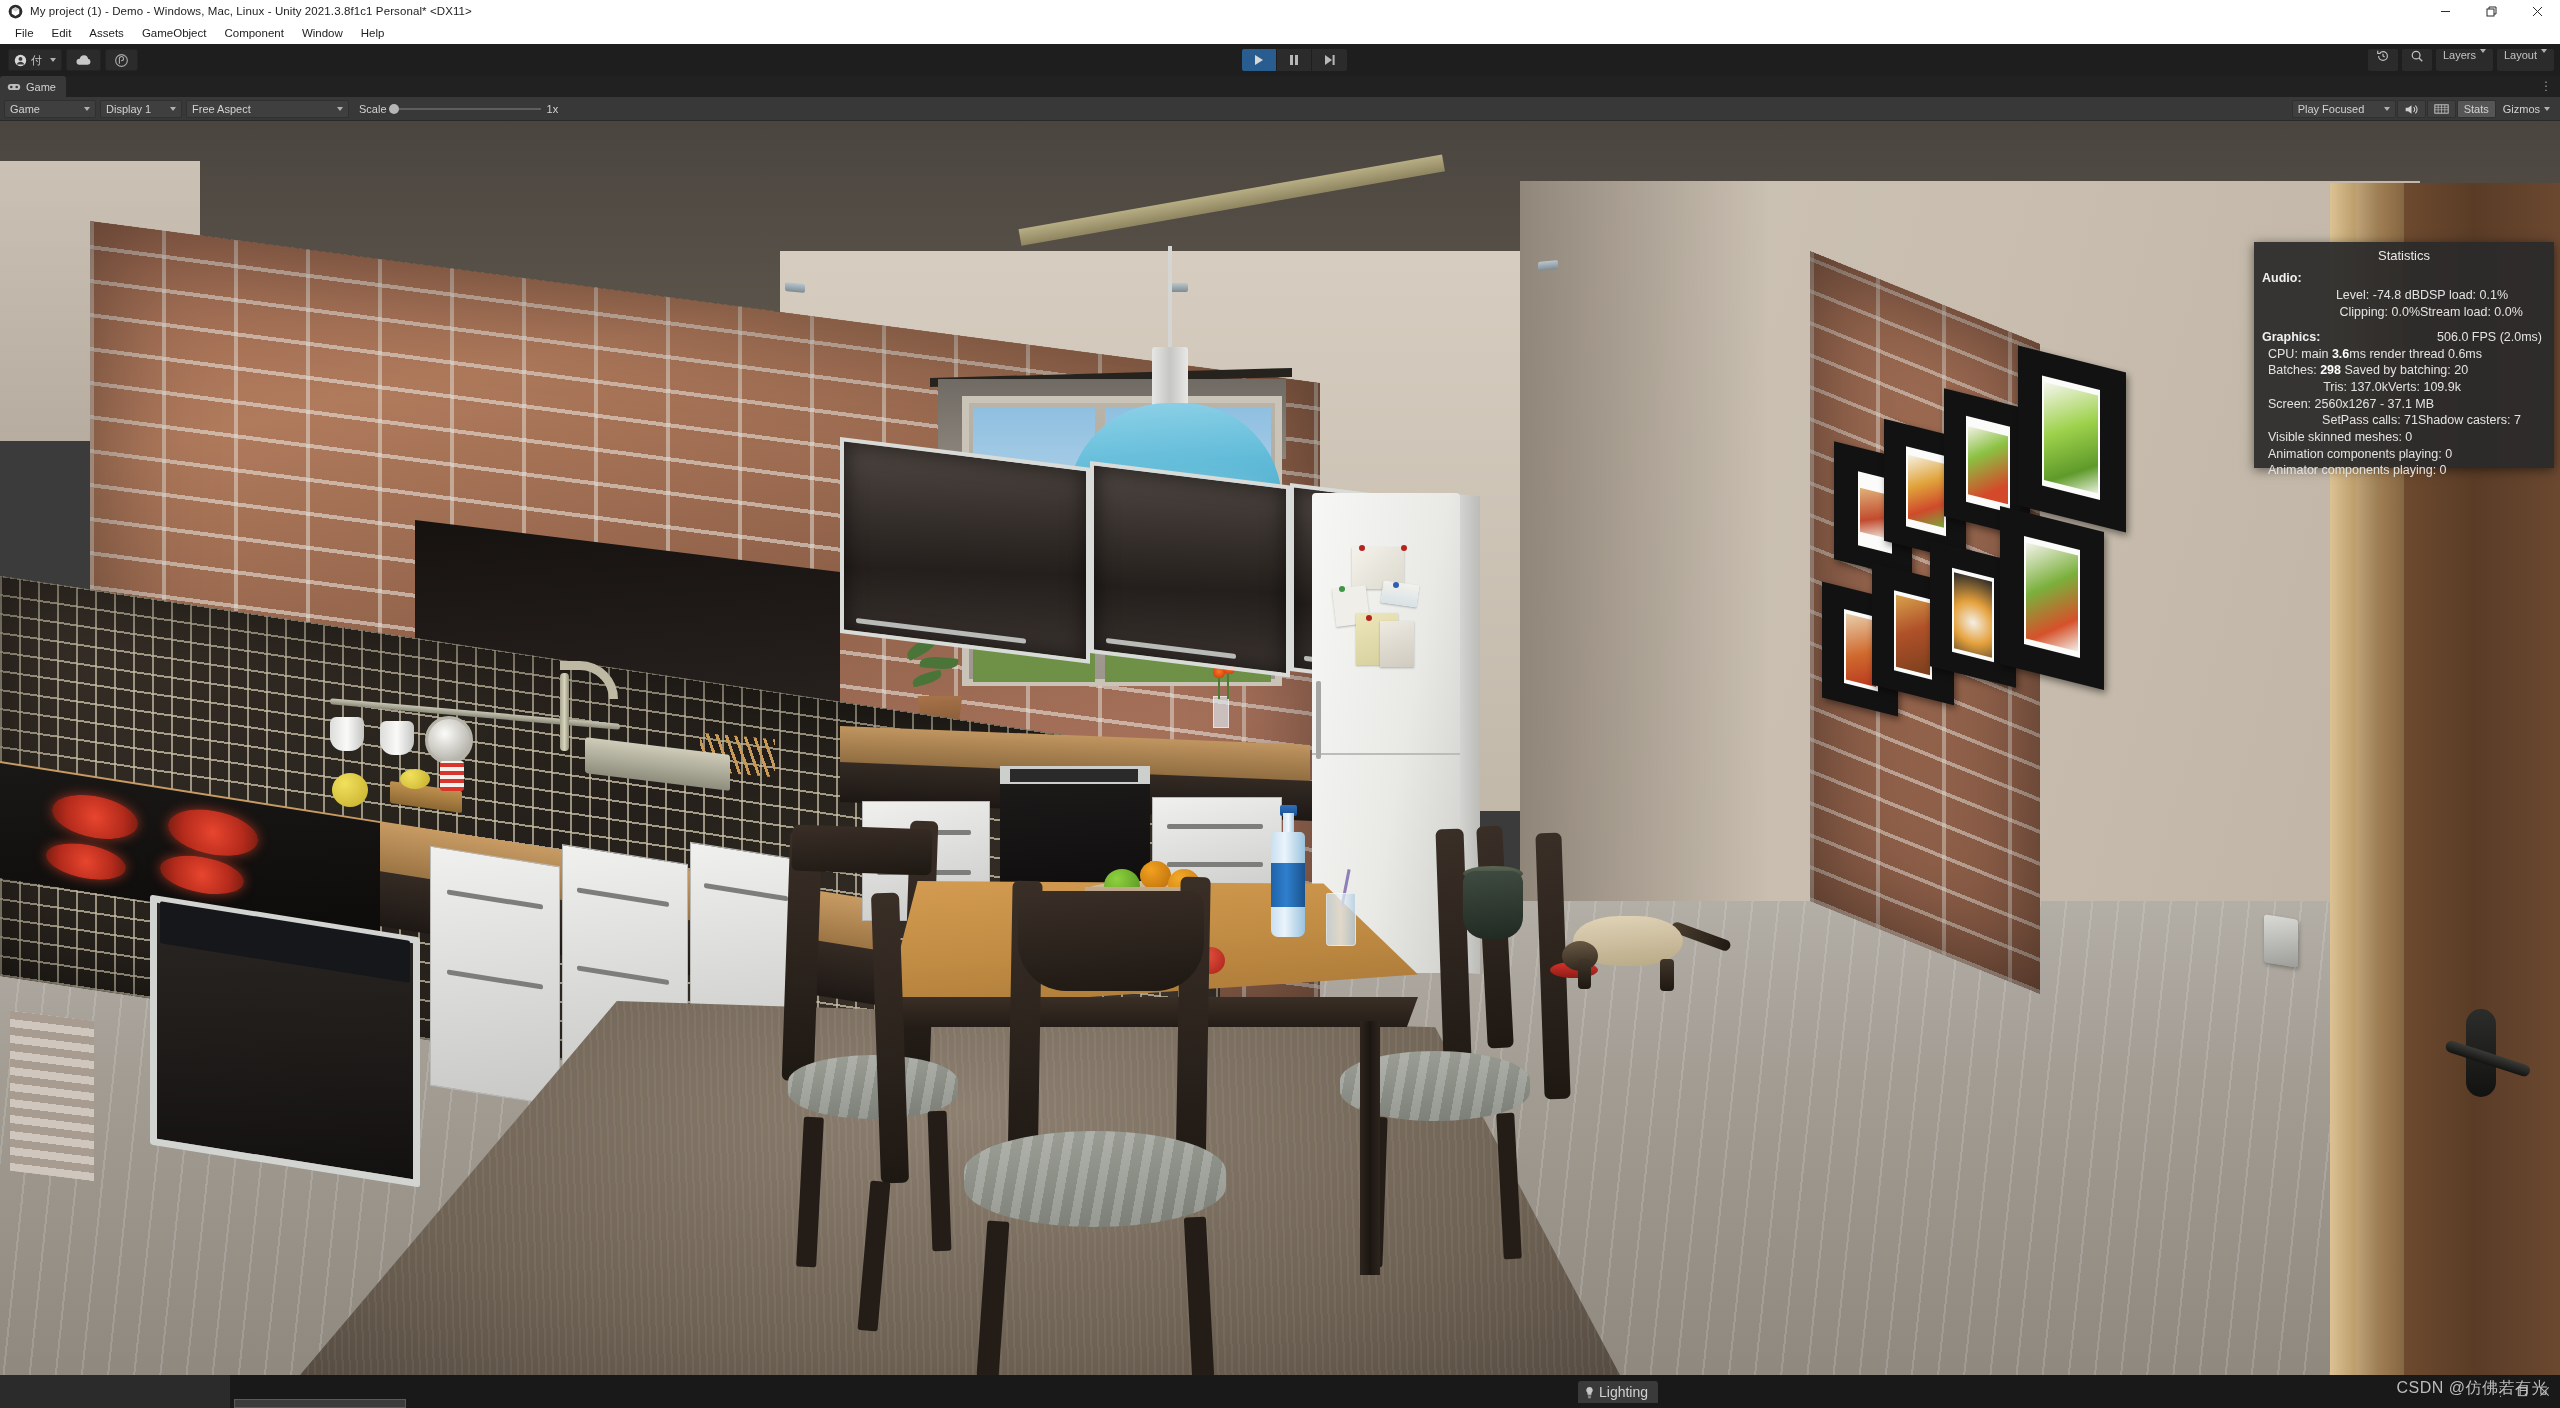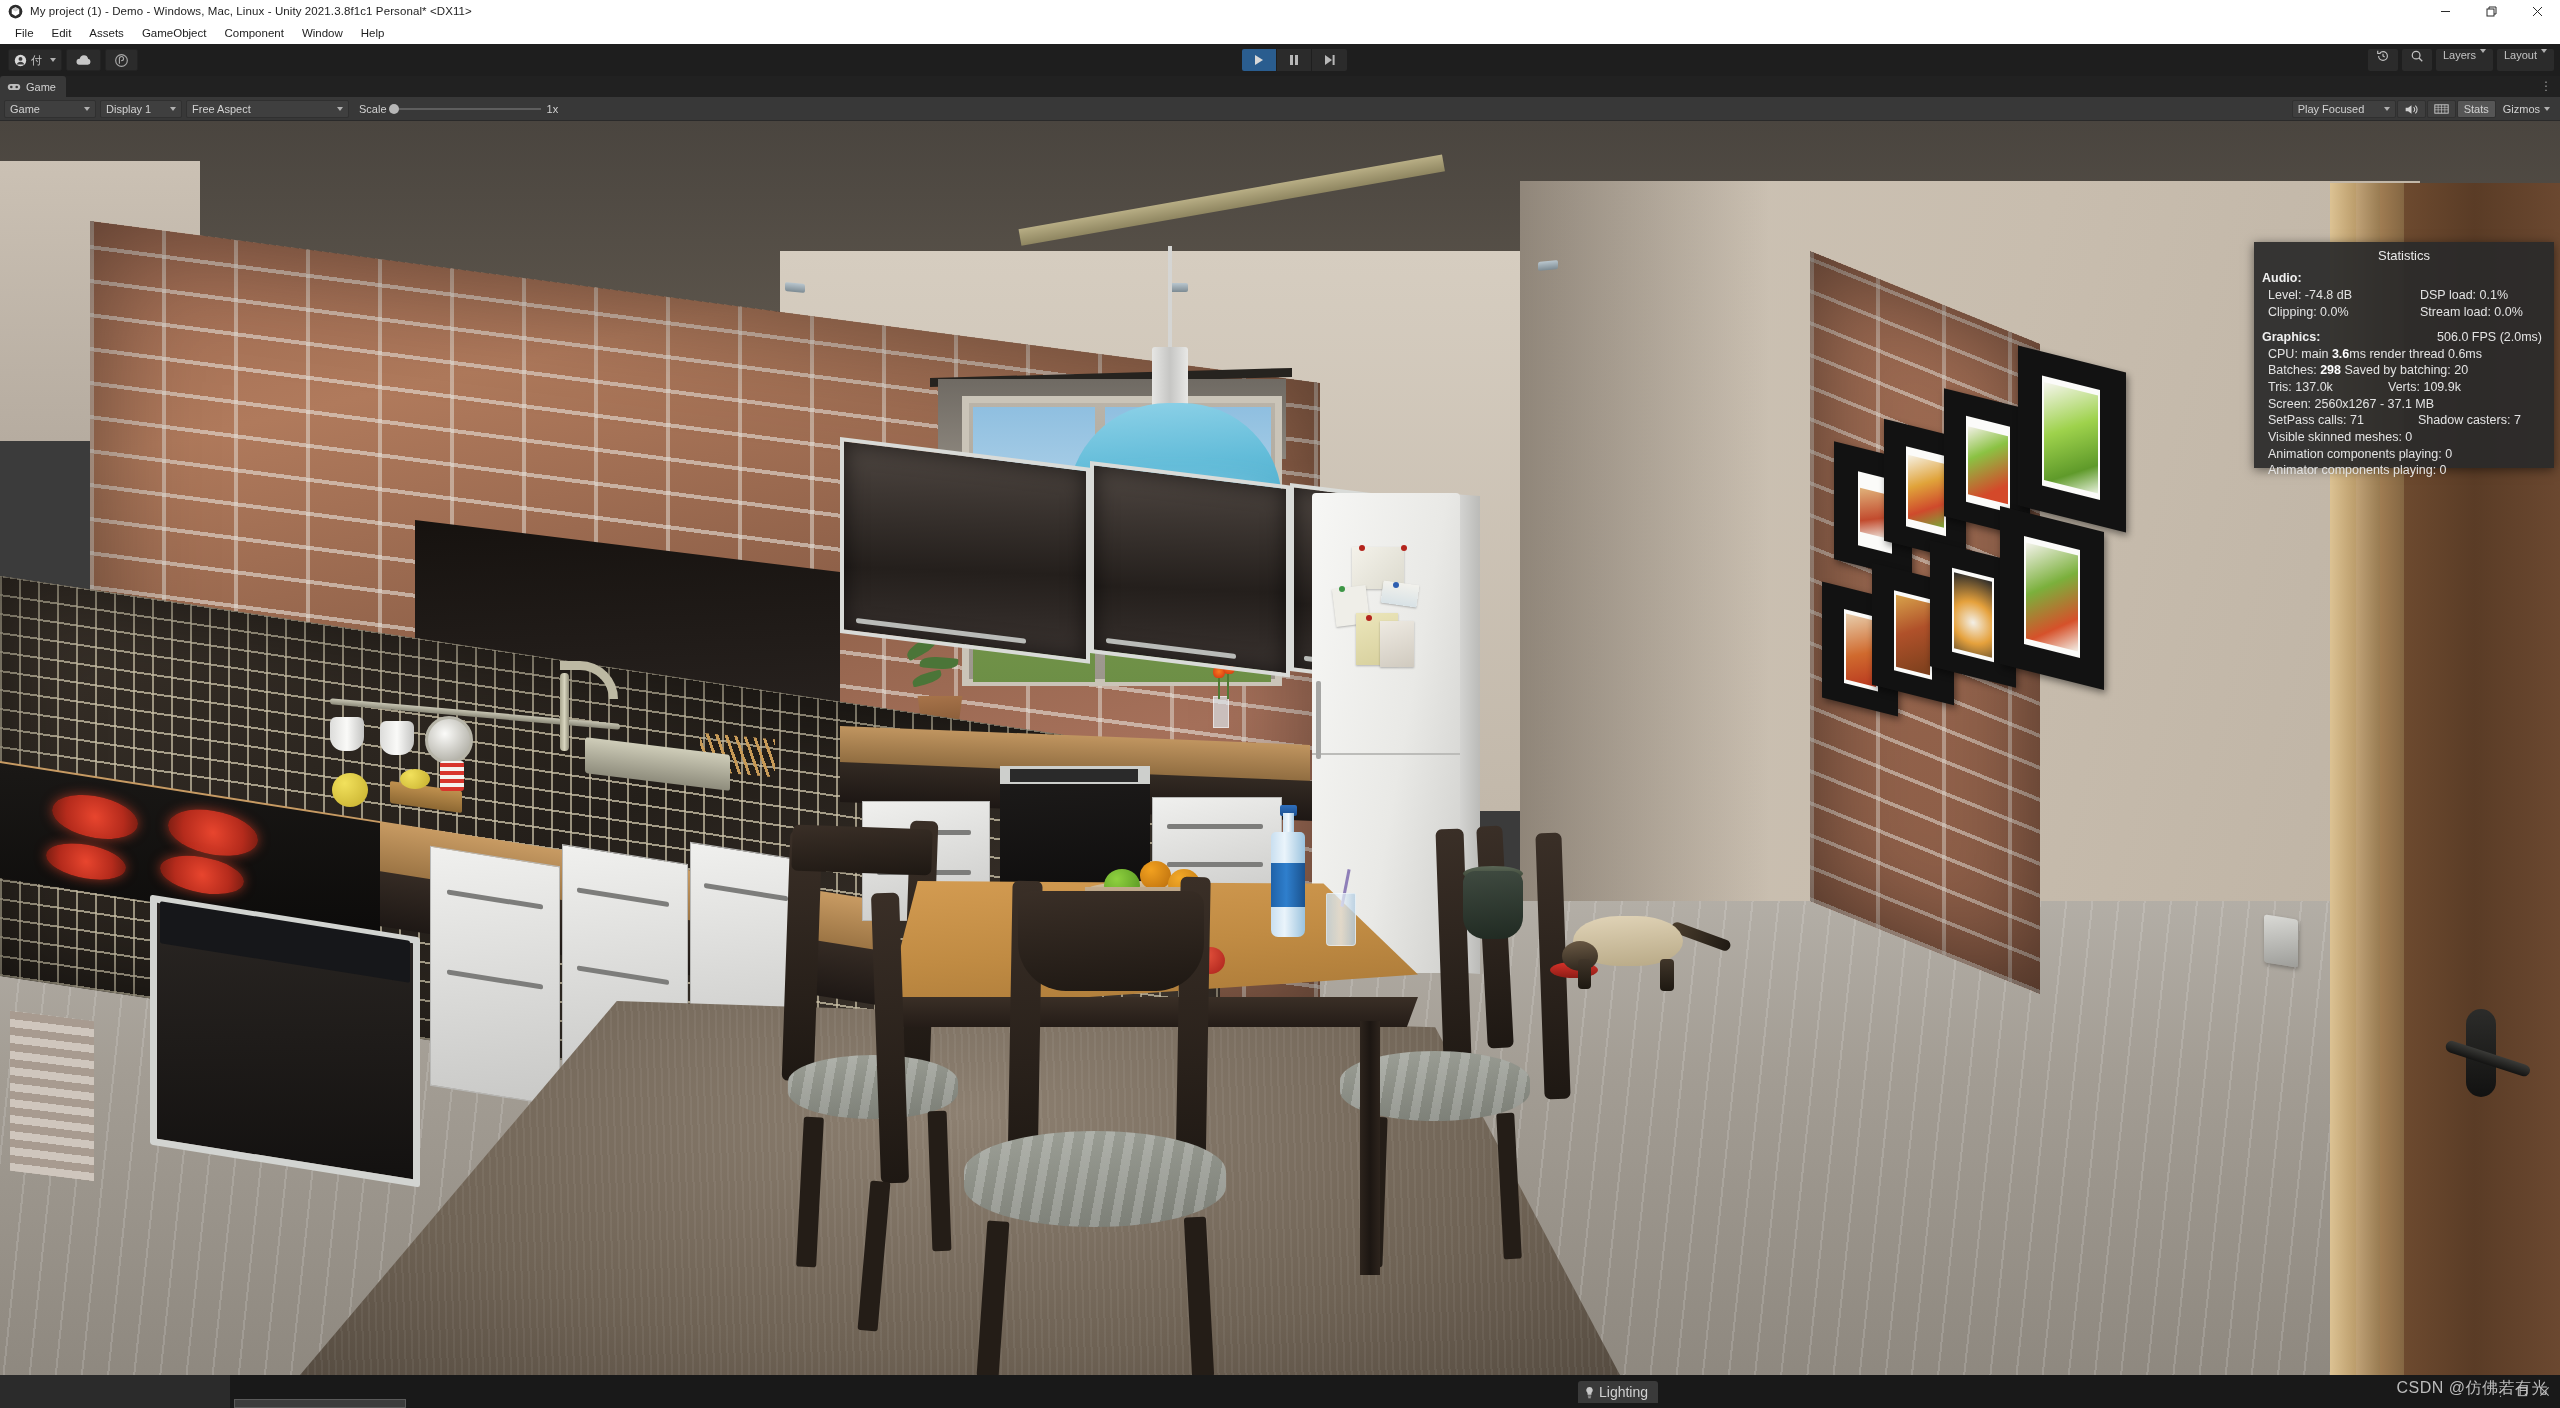--- a/index.html
+++ b/index.html
@@ -328,21 +328,21 @@
   .wood-left { position:absolute; left:2330px; top:62px; width:28px; height:1192px;
     background:linear-gradient(90deg,#dcc293,#b99a68); }
 
   
   .stats { position:absolute; left:2254px; top:121px; width:300px; height:226px;
     background:rgba(42,42,42,.93); color:#e3e3e3; font-size:12.5px; line-height:1.33;
     padding:5px 0 0 0; box-shadow:0 2px 10px rgba(0,0,0,.5); }
   .stats-title { text-align:center; font-size:13px; color:#e9e9e9; margin-bottom:6px; }
   .stats-sec { font-weight:bold; font-size:12.5px; color:#f0f0f0; padding-left:8px; }
   .stats-row { display:flex; padding-left:14px; }
-  .sc-l { width:152px; }
+  .sc-l { width:152px;text-align:right; }
   .sc-r { }
   .stats-line { padding-left:14px; }
   .stats-fps { position:absolute; right:12px; top:87px; font-size:12.5px; }
   .stats-gap { height:9px; }
   b.sb { font-weight:bold; color:#ffffff; }
 
   
   .statusbar { position:absolute; left:0; top:1375px; width:2560px; height:33px;
     background:#191919; }
   .status-left { position:absolute; left:0; top:1375px; width:230px; height:33px;

